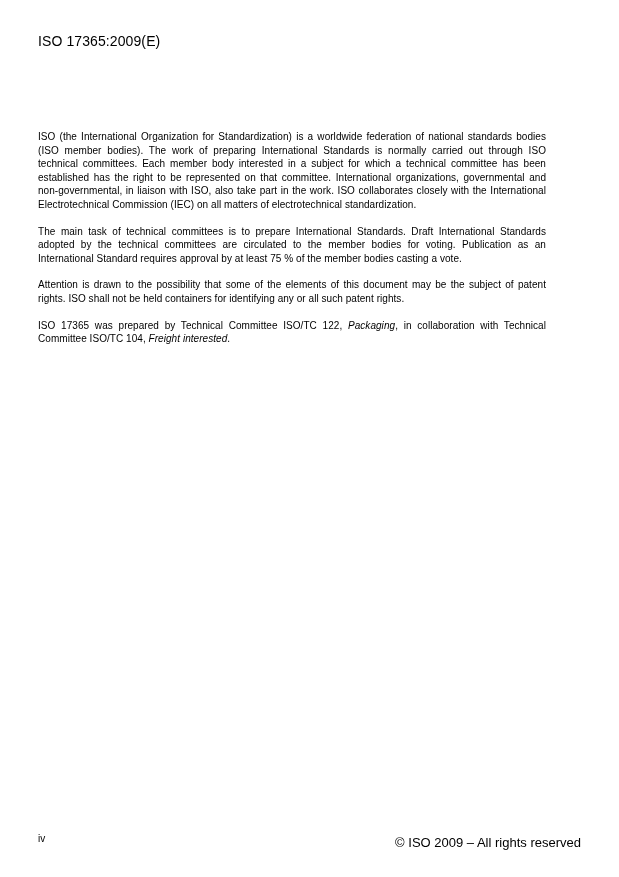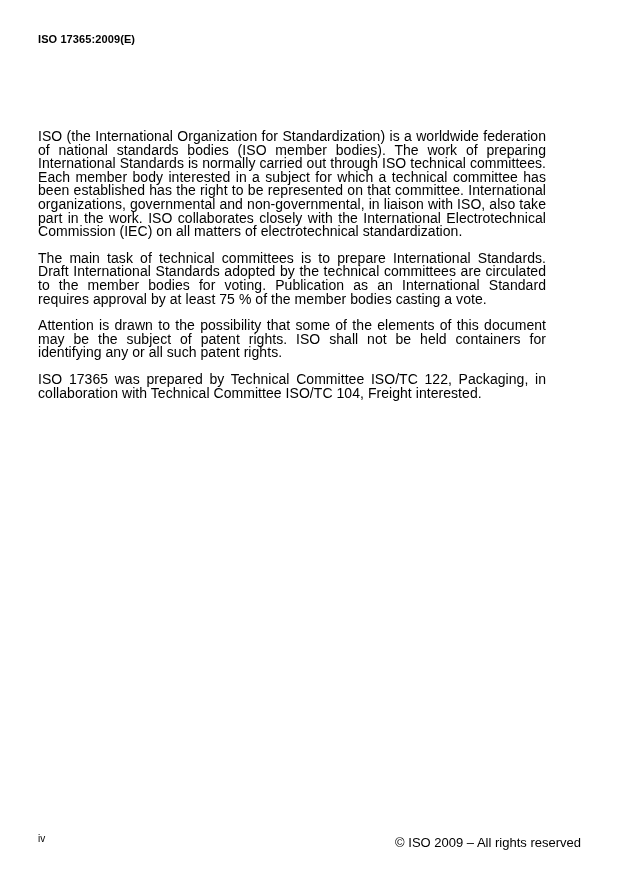--- a/index.html
+++ b/index.html
@@ -19,47 +19,48 @@
     position: absolute;
     top: 0; left: 0;
     width: 619px;
     height: 877px;
     box-sizing: border-box;
   }
   .header {
     position: absolute;
     top: 33px;
     left: 38px;
-    font-size: 11px;
-    font-weight: bold;
+    font-size: 14px;
+    font-weight: normal;
     letter-spacing: 0.1px;
   }
   .content {
     position: absolute;
     top: 130px;
     left: 38px;
     width: 508px;
   }
   h1.section-title {
     font-size: 15.5px;
     font-weight: bold;
     margin: 0 0 22px 0;
     letter-spacing: 0.1px;
   }
   p.para {
-    font-size: 14px;
+    font-size: 10px;
     line-height: 13.6px;
     margin: 0 0 13px 0;
     text-align: justify;
     letter-spacing: 0.05px;
   }
   p.para:last-child {
     margin-bottom: 0;
   }
   .it {
+    font-style: italic;
   }
   .footer-left {
     position: absolute;
     bottom: 33px;
     left: 38px;
     font-size: 10px;
     margin-top: 47px;
   }
   .footer-right {
     position: absolute;

